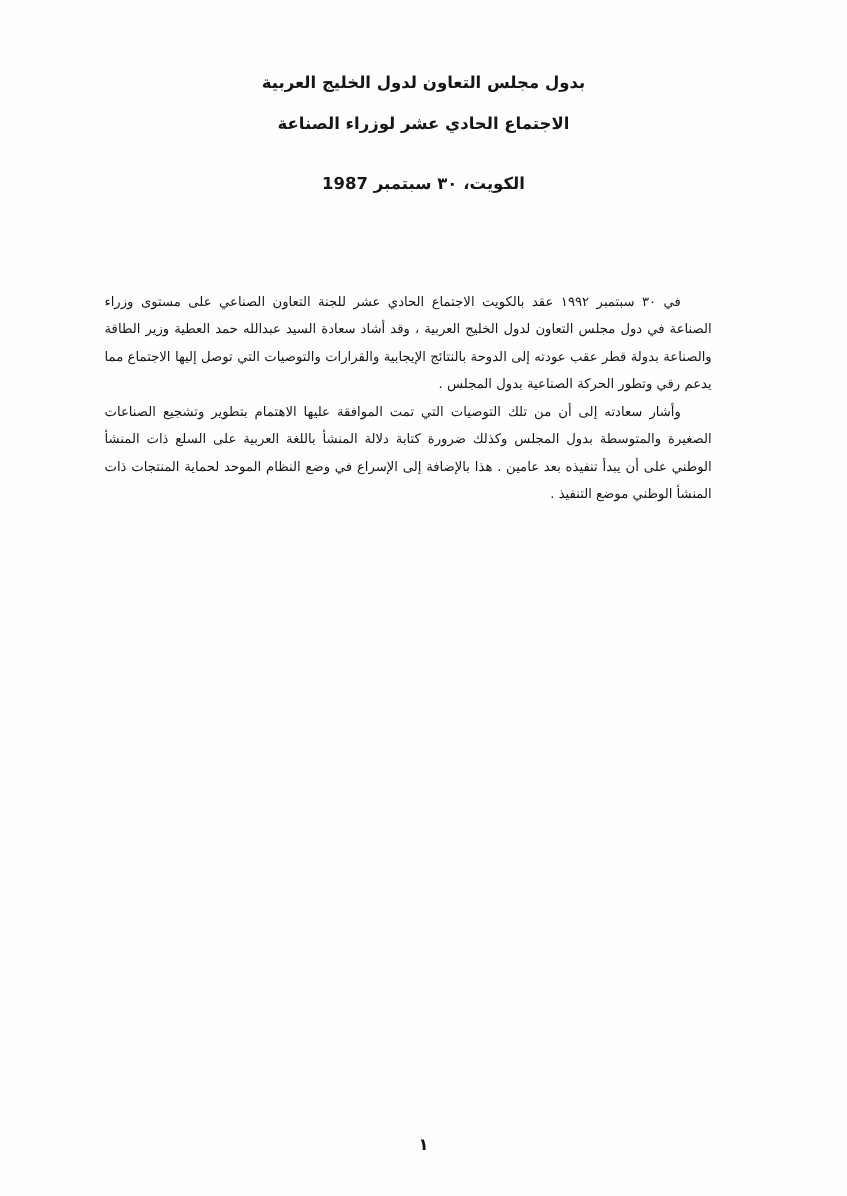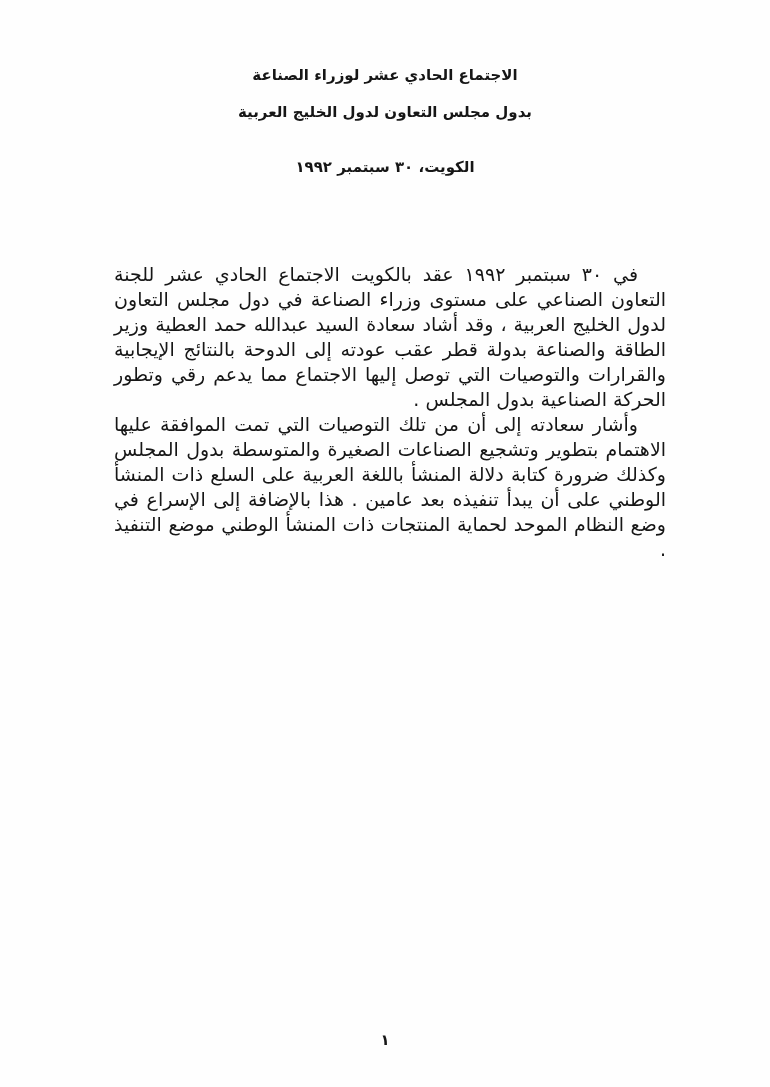--- a/index.html
+++ b/index.html
@@ -40,23 +40,23 @@
     top: 158px;
     right: 0;
     left: 0;
     text-align: center;
     font-size: 15px;
     font-weight: bold;
   }
   .body-text {
     position: absolute;
     top: 262px;
-    right: 104px;
+    right: 123px;
     width: 552px;
-    font-size: 19px;
+    font-size: 12px;
     line-height: 25px;
     text-align: justify;
     text-align-last: right;
   }
   .body-text p {
     margin: 0;
     text-indent: 28px;
   }
   .page-number {
     position: absolute;
@@ -67,25 +67,25 @@
     font-size: 15px;
     font-weight: bold;
   }
 </style>
 </head>
 <body>
 
 <div class="page">
 
   <div class="title-block">
+    <h1 class="title-line">بدول مجلس التعاون لدول الخليج العربية</h1>
     <h1 class="title-line">الاجتماع الحادي عشر لوزراء الصناعة</h1>
-    <h1 class="title-line">بدول مجلس التعاون لدول الخليج العربية</h1>
   </div>
 
-  <div class="date-line">الكويت، ٣٠ سبتمبر ١٩٩٢</div>
+  <div class="date-line">الكويت، ٣٠ سبتمبر 1987</div>
 
   <div class="body-text">
     <p>في ٣٠ سبتمبر ١٩٩٢ عقد بالكويت الاجتماع الحادي عشر للجنة التعاون الصناعي على مستوى وزراء الصناعة في دول مجلس التعاون لدول الخليج العربية ، وقد أشاد سعادة السيد عبدالله حمد العطية وزير الطاقة والصناعة بدولة قطر عقب عودته إلى الدوحة بالنتائج الإيجابية والقرارات والتوصيات التي توصل إليها الاجتماع مما يدعم رقي وتطور الحركة الصناعية بدول المجلس .</p>
     <p>وأشار سعادته إلى أن من تلك التوصيات التي تمت الموافقة عليها الاهتمام بتطوير وتشجيع الصناعات الصغيرة والمتوسطة بدول المجلس وكذلك ضرورة كتابة دلالة المنشأ باللغة العربية على السلع ذات المنشأ الوطني على أن يبدأ تنفيذه بعد عامين . هذا بالإضافة إلى الإسراع في وضع النظام الموحد لحماية المنتجات ذات المنشأ الوطني موضع التنفيذ .</p>
   </div>
 
   <div class="page-number">١</div>
 
 </div>
 

